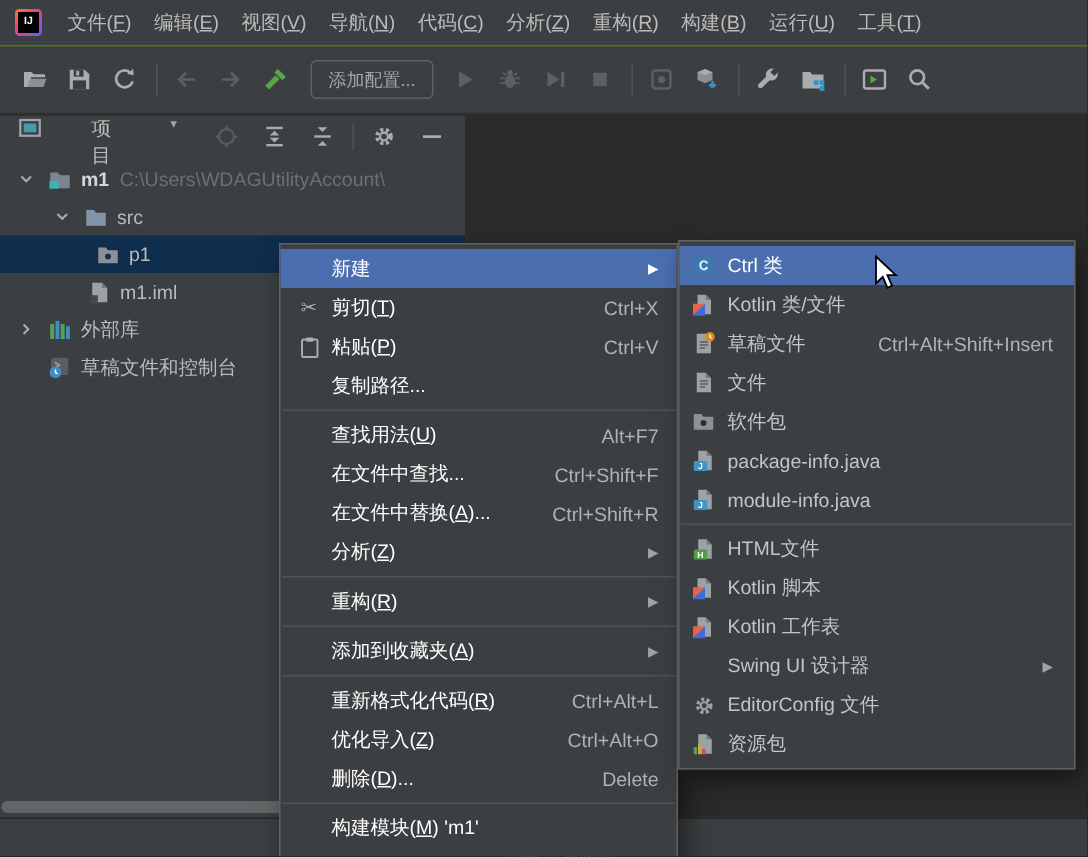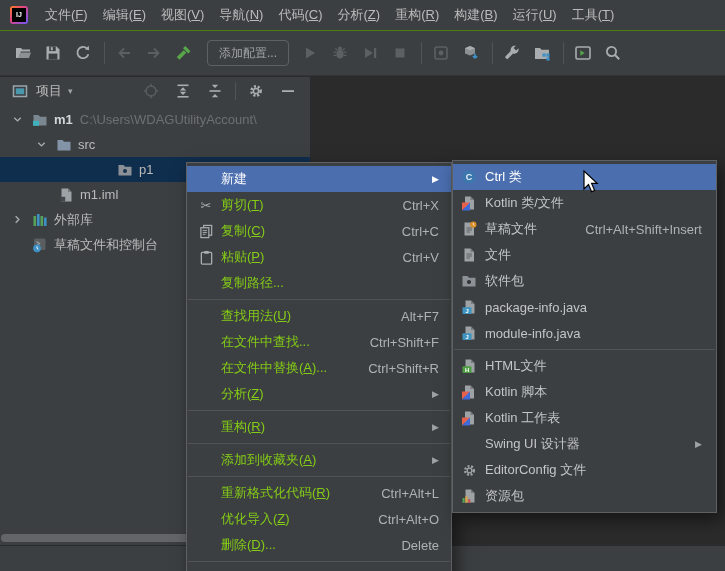--- a/index.html
+++ b/index.html
@@ -17,21 +17,21 @@
   
   .toolbar{position:absolute;left:0;top:31px;right:0;height:45px;background:#3c3f41;border-bottom:1px solid #323537;
     display:flex;align-items:center;padding-left:12px;box-sizing:border-box;}
   .tbi{width:22px;height:22px;display:flex;align-items:center;justify-content:center;flex:none;margin-right:8px;}
   .tb-sep{width:1px;height:22px;background:#515456;margin:0 8px 0 2px;flex:none;}
   .add-config{height:24px;border:1px solid #5e6163;border-radius:4px;color:#a2a5a7;font-size:12px;
     display:flex;align-items:center;padding:0 11px;margin:0 10px 0 4px;flex:none;}
   
   .project-panel{position:absolute;left:0;top:77px;width:311px;bottom:26px;background:#3c3f41;
     border-right:1px solid #282b2d;box-sizing:border-box;overflow:hidden;}
-  .panel-header{height:28px;display:flex;align-items:center;padding:0 14px 0 12px;}
+  .panel-header{height:28px;display:flex;padding:0 14px 0 12px;gap:25px;}
   .panel-title{font-size:13px;color:#bbbbbb;margin:0 6px 0 8px;}
   .ph-caret{font-size:9px;color:#9fa3a6;}
   .ph-icons{margin-left:auto;display:flex;align-items:center;gap:16px;}
   .ph-icons .sep{width:1px;height:18px;background:#515456;margin:0 -4px;}
   .tree{position:absolute;left:0;top:30px;right:0;}
   .tree-row{height:25px;display:flex;align-items:center;white-space:nowrap;overflow:hidden;font-size:13px;}
   .tree-row.selected{background:#0f2d4d;}
   .chev{width:18px;flex:none;display:flex;justify-content:center;align-items:center;margin-right:6px;}
   .t-ico{width:16px;height:16px;flex:none;margin-right:6px;}
   .t-label{color:#bbbbbb;}
@@ -42,21 +42,21 @@
   .statusbar{position:absolute;left:0;right:0;bottom:0;height:26px;background:#3c3f41;border-top:1px solid #282b2d;
     display:flex;align-items:center;padding-left:10px;box-sizing:border-box;flex-direction:column;}
   .statusbar .txt{font-size:12px;color:#bbbbbb;margin-left:12px;}
   
   .popup{position:absolute;background:#3c3f41;border:1px solid #5e6163;box-shadow:5px 7px 16px rgba(0,0,0,.5);
     box-sizing:border-box;padding:3px 0;z-index:10;}
   .context-menu{left:186px;top:162px;width:266px;height:420px;}
   .submenu{left:452px;top:160px;width:265px;z-index:11;}
   .cm-row{height:26px;display:flex;align-items:center;padding:0 12px 0 10px;font-size:13px;}
   .cm-ico{width:18px;flex:none;display:flex;align-items:center;justify-content:center;color:#a9adb0;font-size:13px;}
-  .cm-label{margin-left:6px;color:#84cc16;}
+  .cm-label{margin-left:6px;color:#ffffff;}
   .cm-short{margin-left:auto;color:#aeb2b6;padding-left:14px;}
   .cm-arrow{margin-left:auto;color:#9fa3a7;font-size:9px;}
   .cm-row.selected{background:#4b6eaf;}
   .cm-row.selected .cm-label,.cm-row.selected .cm-arrow{color:#ffffff;}
   .menu-sep{height:1px;background:#515355;margin:3px 1px;}
   .sm-row{height:26px;display:flex;align-items:center;padding:0 14px 0 8px;font-size:13px;}
   .sm-ico{width:16px;height:16px;flex:none;display:flex;align-items:center;justify-content:center;}
   .sm-label{margin-left:8px;color:#c2c5c9;}
   .sm-short{margin-left:auto;color:#aeb2b6;padding-left:10px;}
   .sm-arrow{margin-left:auto;color:#9fa3a7;font-size:9px;}
@@ -292,21 +292,21 @@
               <path d="M2.5 4l3.5 3.5L9.5 4" fill="none" stroke="#a9adb0" stroke-width="1.5"></path>
             </svg>
           </span>
         <span class="t-ico">
             <svg width="16" height="16" viewBox="0 0 16 16">
               <path d="M1.5 3h5L8 4.8h6.5v8.7h-13z" fill="#8295a8"></path>
             </svg>
           </span>
         <span class="t-label">src</span>
       </div>
-      <div class="tree-row selected" style="padding-left:117px">
+      <div class="tree-row selected" style="padding-left:64px">
         <span class="t-ico">
             <svg width="16" height="16" viewBox="0 0 16 16">
               <path d="M1.5 3h5L8 4.8h6.5v8.7h-13z" fill="#8b9196"></path>
               <circle cx="8" cy="9" r="2" fill="#16324c"></circle>
             </svg>
           </span>
         <span class="t-label">p1</span>
       </div>
       <div class="tree-row" style="padding-left:58px">
         <span class="t-ico">
@@ -366,31 +366,20 @@
       <span class="cm-arrow">▶</span>
     </div>
     <div class="cm-row">
       <span class="cm-ico">✂</span>
       <span class="cm-label">剪切(<u>T</u>)</span>
       <span class="cm-short">Ctrl+X</span>
     </div>
     <div class="cm-row">
       <span class="cm-ico">
         <svg width="15" height="15" viewBox="0 0 16 16">
-            <rect x="5" y="1.5" width="8.5" height="10.5" fill="#3c3f41" stroke="#a9adb0" stroke-width="1.3"></rect>
-            <rect x="2" y="4" width="8.5" height="10.5" fill="#3c3f41" stroke="#a9adb0" stroke-width="1.3"></rect>
-            <path d="M4 7h4.5M4 9h4.5M4 11h3" stroke="#a9adb0" stroke-width="1"></path>
-          </svg>
-        </span>
-      <span class="cm-label">复制(<u>C</u>)</span>
-      <span class="cm-short">Ctrl+C</span>
-    </div>
-    <div class="cm-row">
-      <span class="cm-ico">
-        <svg width="15" height="15" viewBox="0 0 16 16">
             <rect x="2.5" y="2.5" width="11" height="12.5" rx="1" fill="none" stroke="#a9adb0" stroke-width="1.4"></rect>
             <rect x="5.5" y="1" width="5" height="3" rx="0.5" fill="#a9adb0"></rect>
           </svg>
         </span>
       <span class="cm-label">粘贴(<u>P</u>)</span>
       <span class="cm-short">Ctrl+V</span>
     </div>
     <div class="cm-row">
       <span class="cm-ico"></span>
       <span class="cm-label">复制路径...</span>

